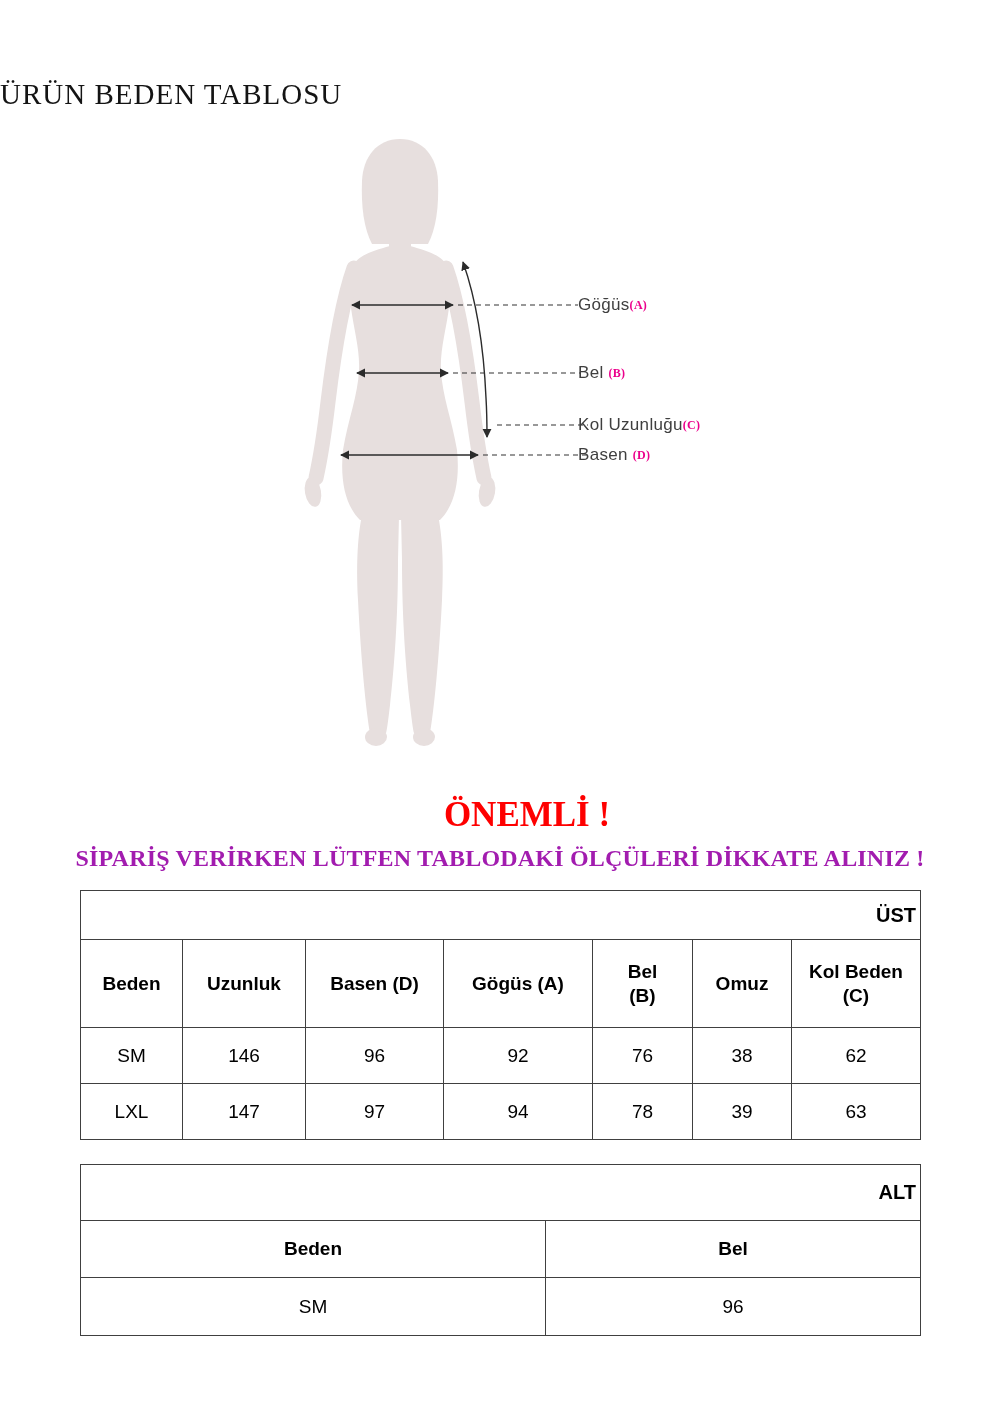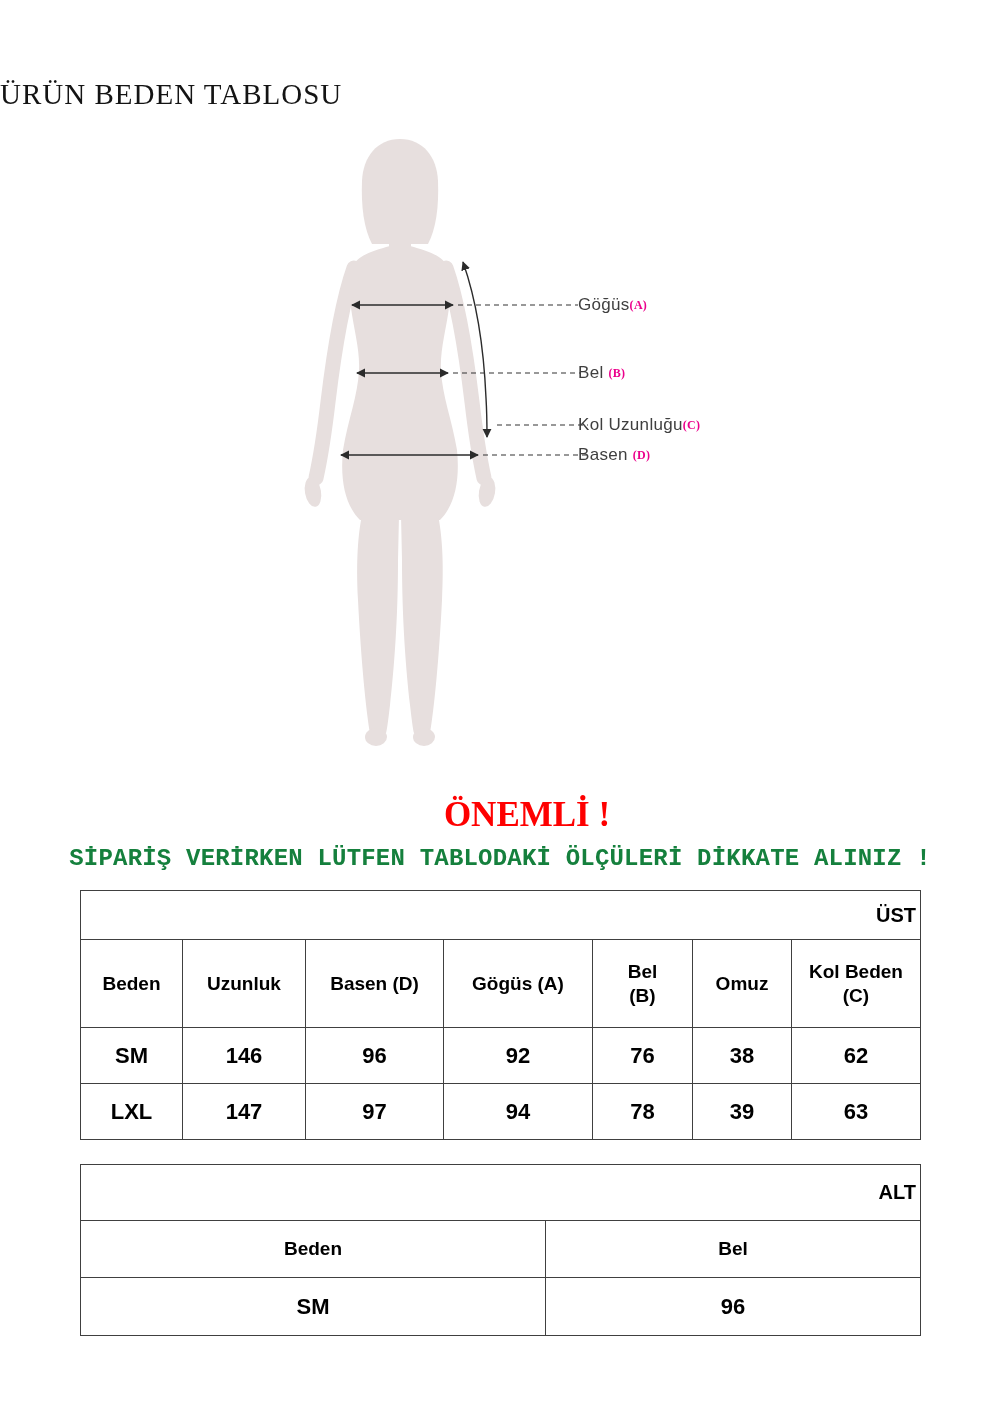--- a/index.html
+++ b/index.html
@@ -30,36 +30,36 @@
     font-size:12px;font-weight:700;color:#ec008c;
     position:relative;top:-1px;
   }
   .onemli{
     position:absolute;top:795px;left:0;width:100%;text-align:center;
     font-family:"Liberation Serif",serif;
     font-size:35px;font-weight:700;color:#fe0000;padding-left:27px;
   }
   .siparis{
     position:absolute;top:845px;left:0;width:100%;text-align:center;
-    font-family:Liberation Mono, monospace;
-    font-size:24px;font-weight:700;color:#15803d;letter-spacing:0.2px;
+    font-family:Liberation Serif, serif;
+    font-size:24px;font-weight:700;color:#a21caf;letter-spacing:0.2px;
   }
   table.tbl{
     position:absolute;left:80px;width:840px;
     border-collapse:collapse;table-layout:fixed;
     font-family:"Liberation Sans",sans-serif;color:#000;
   }
   .tbl td{
     border:1px solid #404040;
     text-align:center;vertical-align:middle;
     padding:0 4px;
   }
   .tbl tr.sect td{font-weight:700;font-size:20px;text-align:right;}
   .tbl tr.hdr td{font-weight:700;font-size:19px;white-space:pre-line;line-height:1.25;}
-  .tbl tr.val td{font-weight:700;font-size:22px;}
+  .tbl tr.val td{font-weight:400;font-size:19px;}
   .tbl-ust{top:890px;}
   .tbl-ust tr.sect td{height:48px;}
   .tbl-ust tr.hdr td{height:87px;}
   .tbl-ust tr.val td{height:55px;}
   .tbl-alt{top:1120px;margin-top:44px;}
   .tbl-alt tr.sect td{height:55px;}
   .tbl-alt tr.hdr td{height:56px;}
   .tbl-alt tr.val td{height:57px;}
 </style>
 </head>

